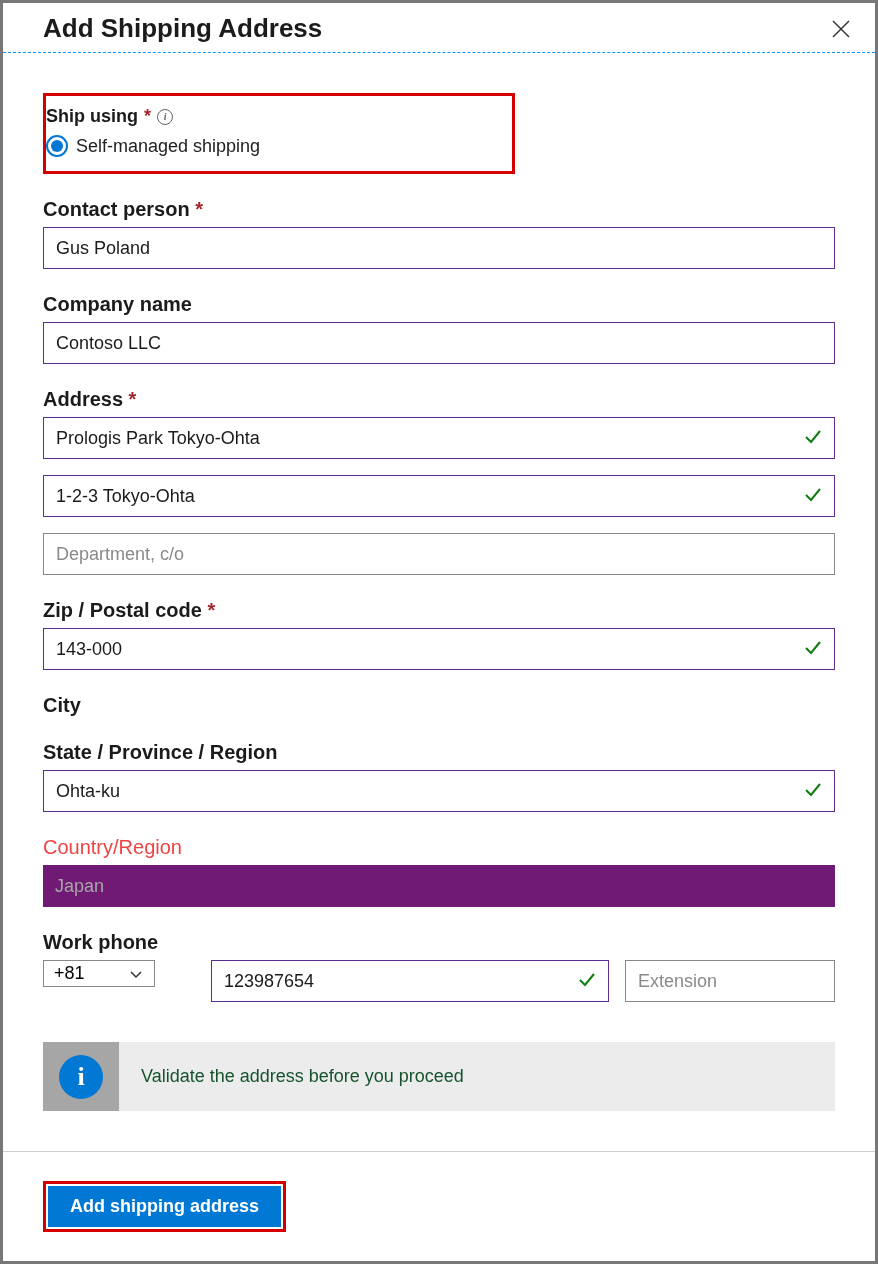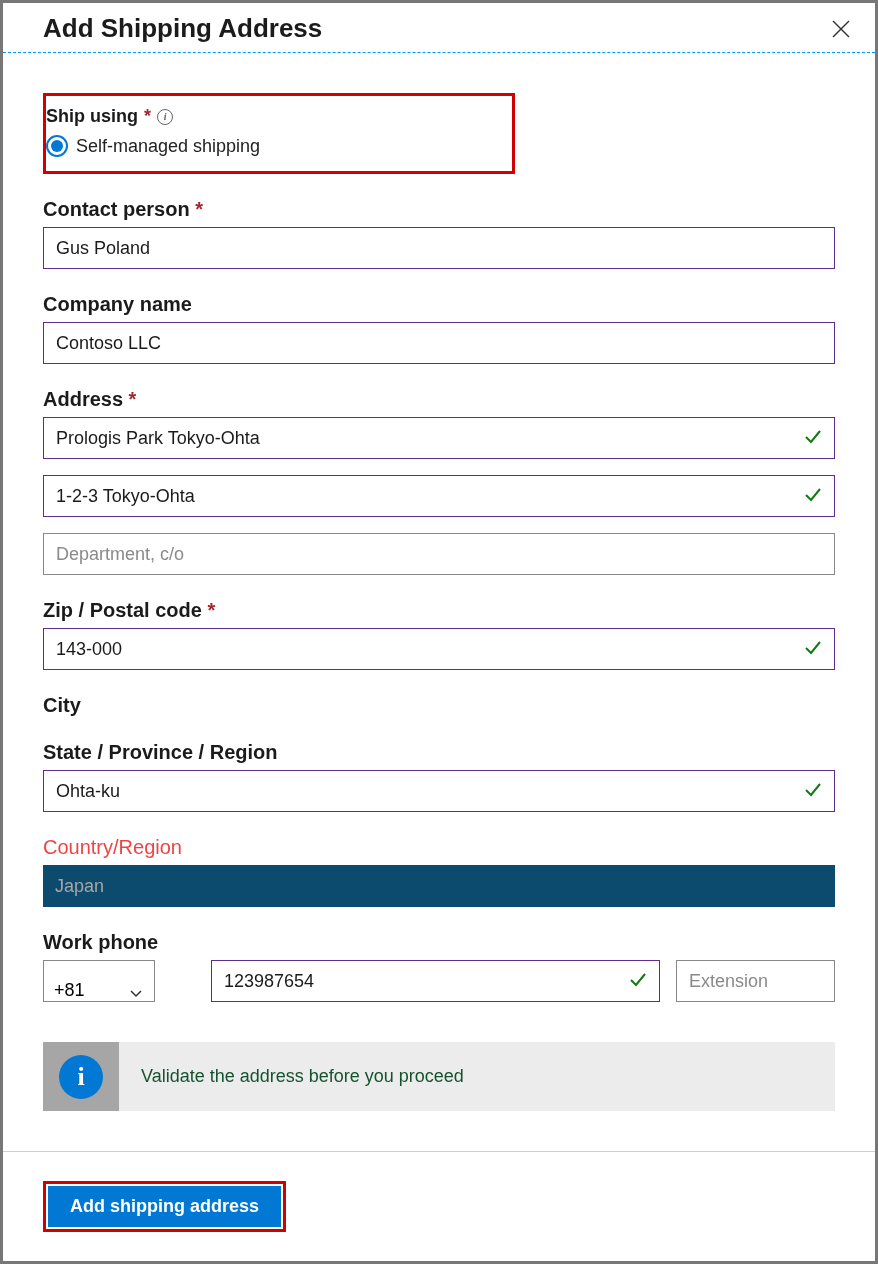--- a/index.html
+++ b/index.html
@@ -98,46 +98,46 @@
     padding:0 40px 0 12px;
     font-size:18px;
     color:#1b1b1b;
     background:#fff;
     position:relative;
   }
   .txt-input::placeholder { color:#8a8a8a; }
   .txt-input.gray-border { border:1px solid #8a8886; }
   .txt-input.readonly {
     border:none;
-    background:#0c4a6e;
+    background:#701a75;
     color:#a6a6a6;
   }
   .input-wrap { position:relative; }
   .check-mark {
     position:absolute;
     right:12px; top:50%;
     transform:translateY(-50%);
     color:#107c10;
     pointer-events:none;
   }
   .stack .input-wrap + .input-wrap { margin-top:16px; }
   .phone-row { display:flex; gap:16px; }
   .phone-code {
-    width:112px; height:42px;
+    width:112px; height:27px;
     border:1px solid #8a8886;
-    display:flex; align-items:flex-end; justify-content:space-between;
+    display:flex; align-items:center; justify-content:space-between;
     padding:0 10px;
     font-size:18px;
     cursor:pointer;
   }
   .chevron {
     width:16px; height:16px;
   }
   .phone-number { flex:1; position:relative;padding-left:40px; }
-  .phone-ext { width:159px; }
+  .phone-ext { width:210px; }
   .info-banner {
     display:flex;
     align-items:stretch;
     background:#ececec;
     margin-top:40px;
   }
   .banner-icon-box {
     width:76px;
     background:#a6a6a6;
     display:flex; align-items:center; justify-content:center;

